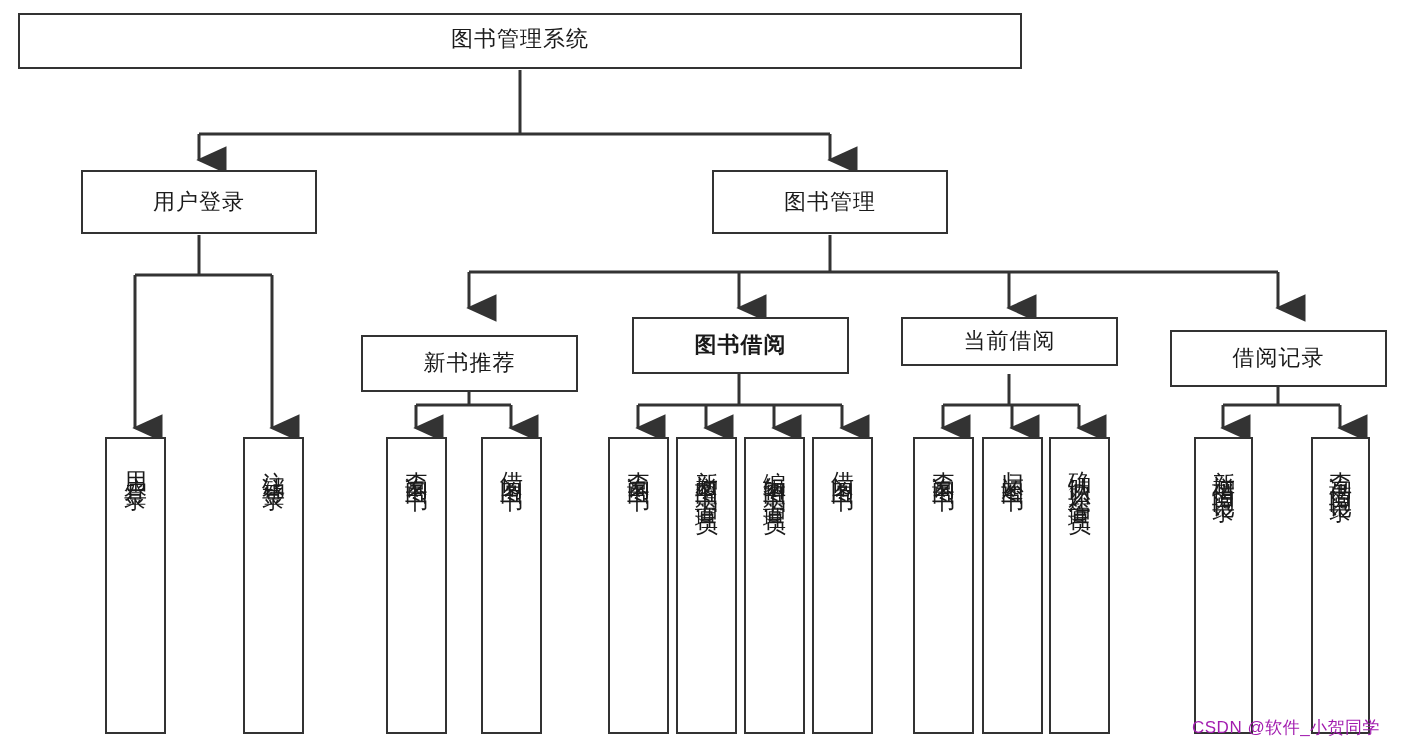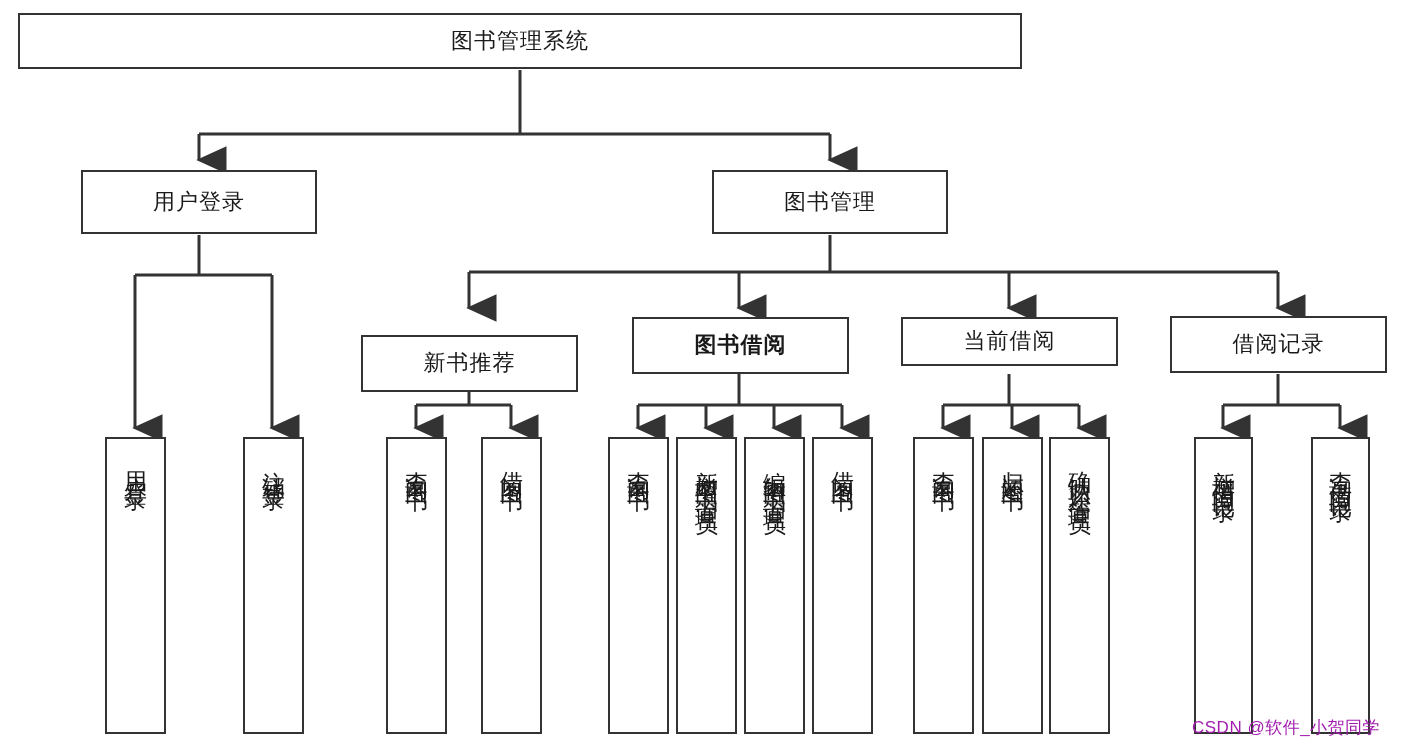--- a/index.html
+++ b/index.html
@@ -123,41 +123,41 @@
       <path d="M 1012 405 L 1012 428" marker-end="url(#arrow)"></path>
       <path d="M 1079 405 L 1079 428" marker-end="url(#arrow)"></path>
 
       <path d="M 1278 374 L 1278 405"></path>
       <path d="M 1223 405 L 1340 405"></path>
       <path d="M 1223 405 L 1223 428" marker-end="url(#arrow)"></path>
       <path d="M 1340 405 L 1340 428" marker-end="url(#arrow)"></path>
     </g>
   </svg>
 
-  <div class="node horiz root" style="left:18px; top:13px; width:1004px; height:56px;">
+  <div class="node horiz root" style="left:18px; top:13px; width:1004px; height:56px;font-family:Liberation Mono, monospace;">
     <span class="node-label">图书管理系统</span>
   </div>
 
   <div class="node horiz" style="left:81px; top:170px; width:236px; height:64px;">
     <span class="node-label">用户登录</span>
   </div>
   <div class="node horiz" style="left:712px; top:170px; width:236px; height:64px;">
     <span class="node-label">图书管理</span>
   </div>
 
   <div class="node horiz" style="left:361px; top:335px; width:217px; height:57px;">
     <span class="node-label">新书推荐</span>
   </div>
   <div class="node horiz" style="left:632px; top:317px; width:217px; height:57px;font-weight:bold;">
     <span class="node-label">图书借阅</span>
   </div>
   <div class="node horiz" style="left:901px; top:317px; width:217px; height:49px;">
     <span class="node-label">当前借阅</span>
   </div>
-  <div class="node horiz" style="left:1170px; top:316px; width:217px; height:57px;">
+  <div class="node horiz" style="left:1170px; top:330px; width:217px; height:57px;">
     <span class="node-label">借阅记录</span>
   </div>
 
   <div class="node vert" style="left:105px; top:437px; width:61px; height:297px;">
     <span class="node-label">用户登录</span>
   </div>
   <div class="node vert" style="left:243px; top:437px; width:61px; height:297px;">
     <span class="node-label">注销登录</span>
   </div>
 

